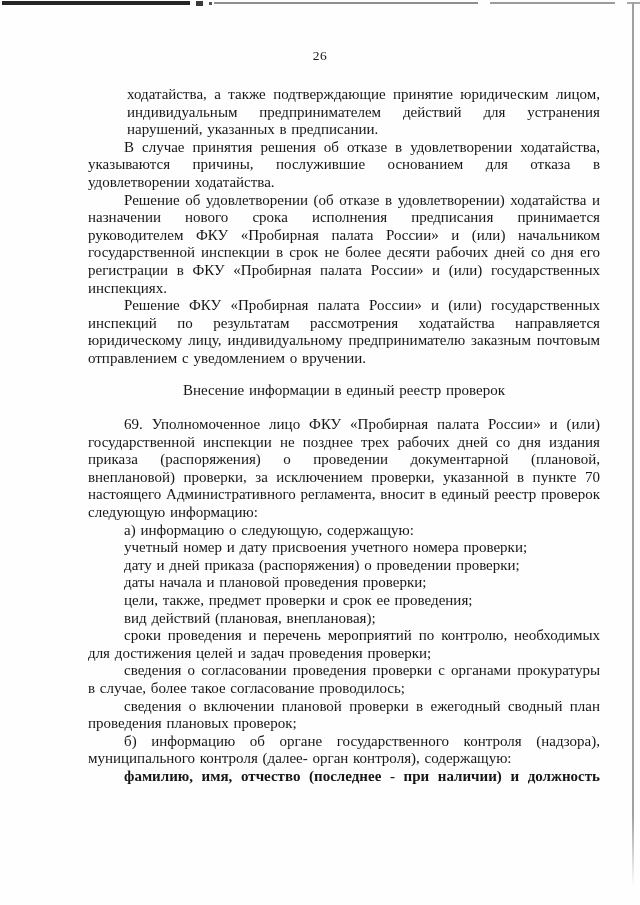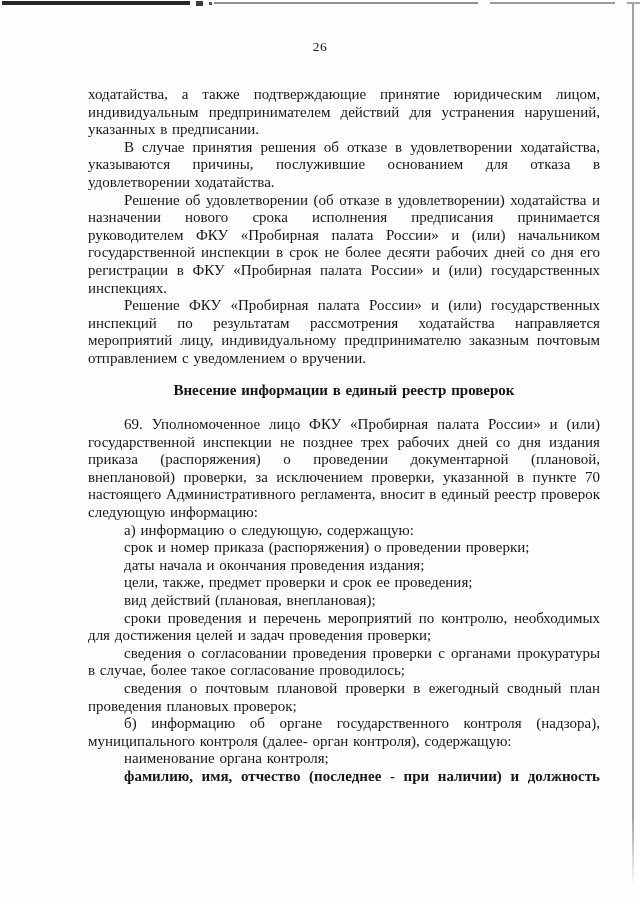--- a/index.html
+++ b/index.html
@@ -18,32 +18,32 @@
   .seg-b { left: 196px; width: 7px;  background: #3a3a3a; height: 5px; }
   .seg-c { left: 209px; width: 3px;  background: #555555; height: 3px; top: 2px; }
   .seg-d { left: 214px; width: 264px; background: #8f8f8f; height: 2px; top: 2px; }
   .seg-e { left: 490px; width: 125px; background: #9b9b9b; height: 2px; top: 2px; }
   .seg-f { left: 627px; width: 13px; background: #a8a8a8; height: 2px; top: 2px; }
   .scan-right {
     position: absolute; top: 2px; left: 632px; width: 2px; height: 884px;
     background: linear-gradient(#a0a0a0 92%, rgba(160,160,160,0));
   }
   .page-number {
-    position: absolute; top: 39px; left: 0; width: 640px;
+    position: absolute; top: 48px; left: 0; width: 640px;
     text-align: center; font-size: 13.5px; letter-spacing: 0.5px;
   }
   .body-text {
     position: absolute; left: 88px; top: 86px; width: 512px;
     font-size: 15px; line-height: 17.6px;
     text-align: justify; word-spacing: 1px;
   }
   .body-text p { margin: 0; text-indent: 36px; }
-  .body-text p.cont { text-indent: 0; }
+  .body-text p.cont { text-indent: 0; margin-left: 39px; }
   .body-text p.head {
-    font-weight: bold; text-align: center; text-indent: 0;
+    font-weight: normal; text-align: center; text-indent: 0;
     margin: 14px 0 17px 0;
   }
   .body-text p.justify-last { text-align-last: justify; font-weight: bold; }
 </style>
 </head>
 <body>
 
 <div class="page">
 
   <div class="scan-top-seg seg-a"></div>
@@ -53,31 +53,31 @@
   <div class="scan-top-seg seg-e"></div>
   <div class="scan-top-seg seg-f"></div>
   <div class="scan-right"></div>
 
   <div class="page-number">26</div>
 
   <div class="body-text">
     <p class="cont">ходатайства, а также подтверждающие принятие юридическим лицом, индивидуальным предпринимателем действий для устранения нарушений, указанных в предписании.</p>
     <p>В случае принятия решения об отказе в удовлетворении ходатайства, указываются причины, послужившие основанием для отказа в удовлетворении ходатайства.</p>
     <p>Решение об удовлетворении (об отказе в удовлетворении) ходатайства и назначении нового срока исполнения предписания принимается руководителем ФКУ «Пробирная палата России» и (или) начальником государственной инспекции в срок не более десяти рабочих дней со дня его регистрации в ФКУ «Пробирная палата России» и (или) государственных инспекциях.</p>
-    <p>Решение ФКУ «Пробирная палата России» и (или) государственных инспекций по результатам рассмотрения ходатайства направляется мероприятий лицу, индивидуальному предпринимателю заказным почтовым отправлением с уведомлением о вручении.</p>
+    <p>Решение ФКУ «Пробирная палата России» и (или) государственных инспекций по результатам рассмотрения ходатайства направляется юридическому лицу, индивидуальному предпринимателю заказным почтовым отправлением с уведомлением о вручении.</p>
 
     <p class="head">Внесение информации в единый реестр проверок</p>
 
     <p>69. Уполномоченное лицо ФКУ «Пробирная палата России» и (или) государственной инспекции не позднее трех рабочих дней со дня издания приказа (распоряжения) о проведении документарной (плановой, внеплановой) проверки, за исключением проверки, указанной в пункте 70 настоящего Административного регламента, вносит в единый реестр проверок следующую информацию:</p>
     <p>а) информацию о следующую, содержащую:</p>
-    <p>срок и номер приказа (распоряжения) о проведении проверки;</p>
-    <p>даты начала и окончания проведения издания;</p>
+    <p>учетный номер и дату присвоения учетного номера проверки;</p>
+    <p>дату и дней приказа (распоряжения) о проведении проверки;</p>
+    <p>даты начала и плановой проведения проверки;</p>
     <p>цели, также, предмет проверки и срок ее проведения;</p>
     <p>вид действий (плановая, внеплановая);</p>
     <p>сроки проведения и перечень мероприятий по контролю, необходимых для достижения целей и задач проведения проверки;</p>
     <p>сведения о согласовании проведения проверки с органами прокуратуры в случае, более такое согласование проводилось;</p>
-    <p>сведения о почтовым плановой проверки в ежегодный сводный план проведения плановых проверок;</p>
+    <p>сведения о включении плановой проверки в ежегодный сводный план проведения плановых проверок;</p>
     <p>б) информацию об органе государственного контроля (надзора), муниципального контроля (далее- орган контроля), содержащую:</p>
-    <p>наименование органа контроля;</p>
     <p class="justify-last">фамилию, имя, отчество (последнее - при наличии) и должность</p>
   </div>
 
 </div>
 
 </body></html>

